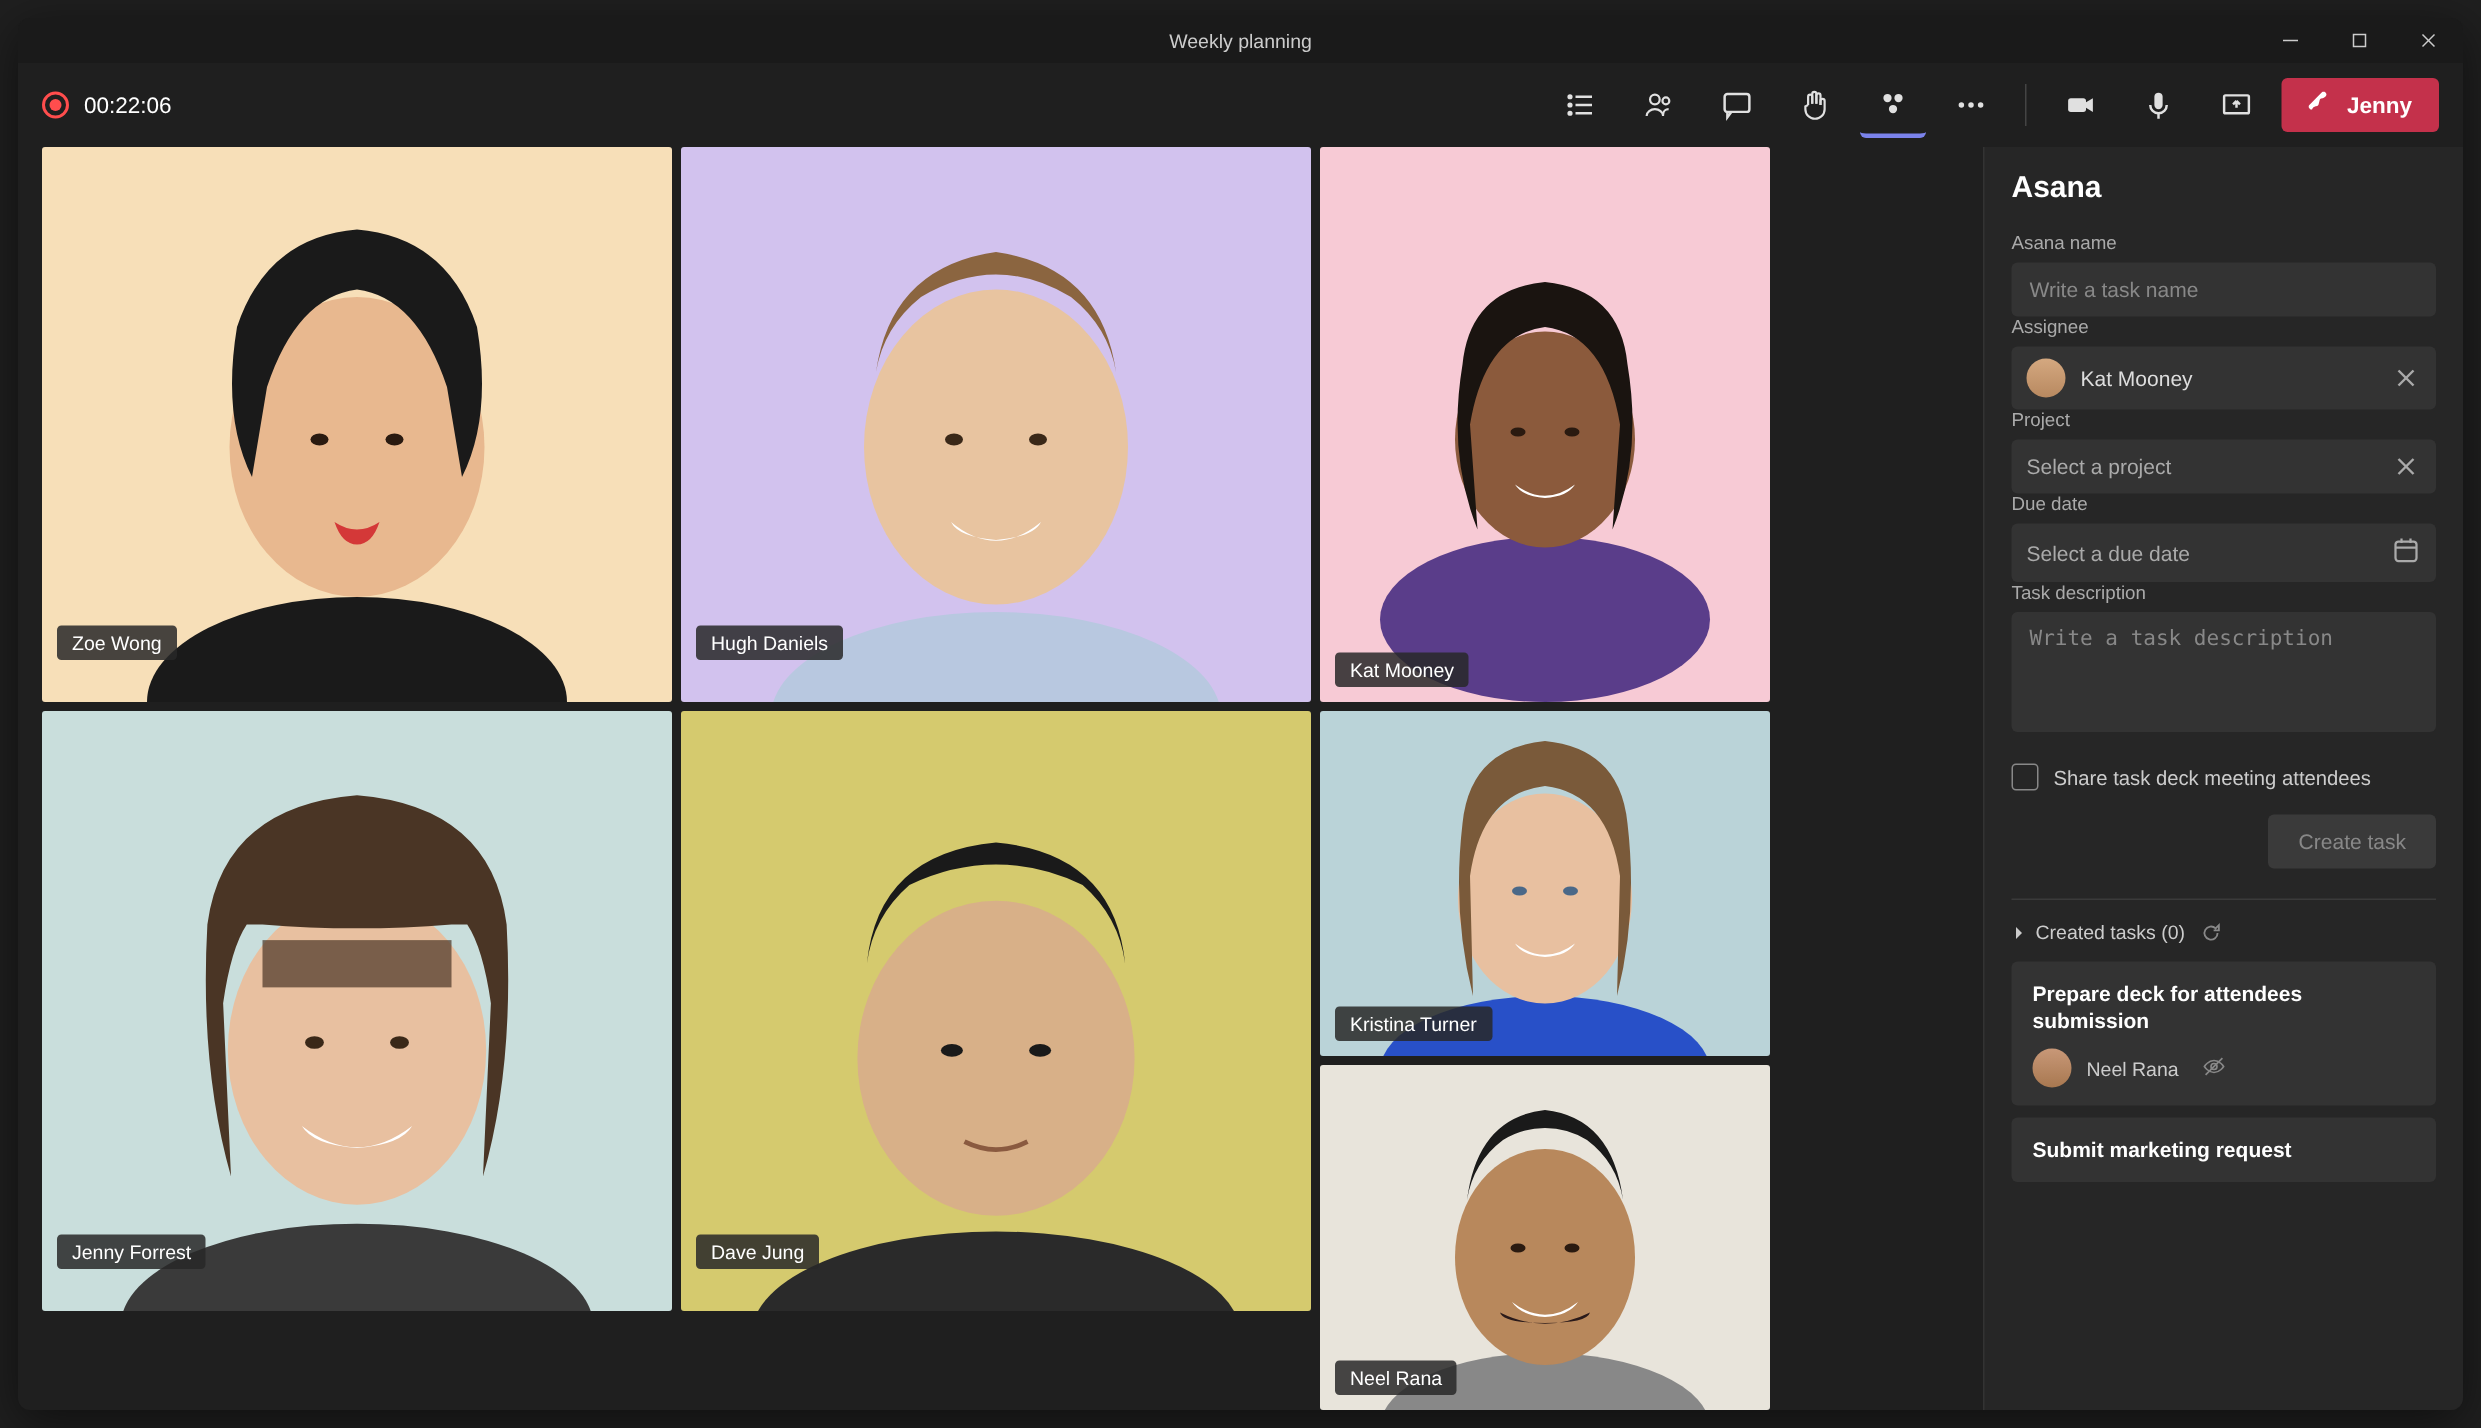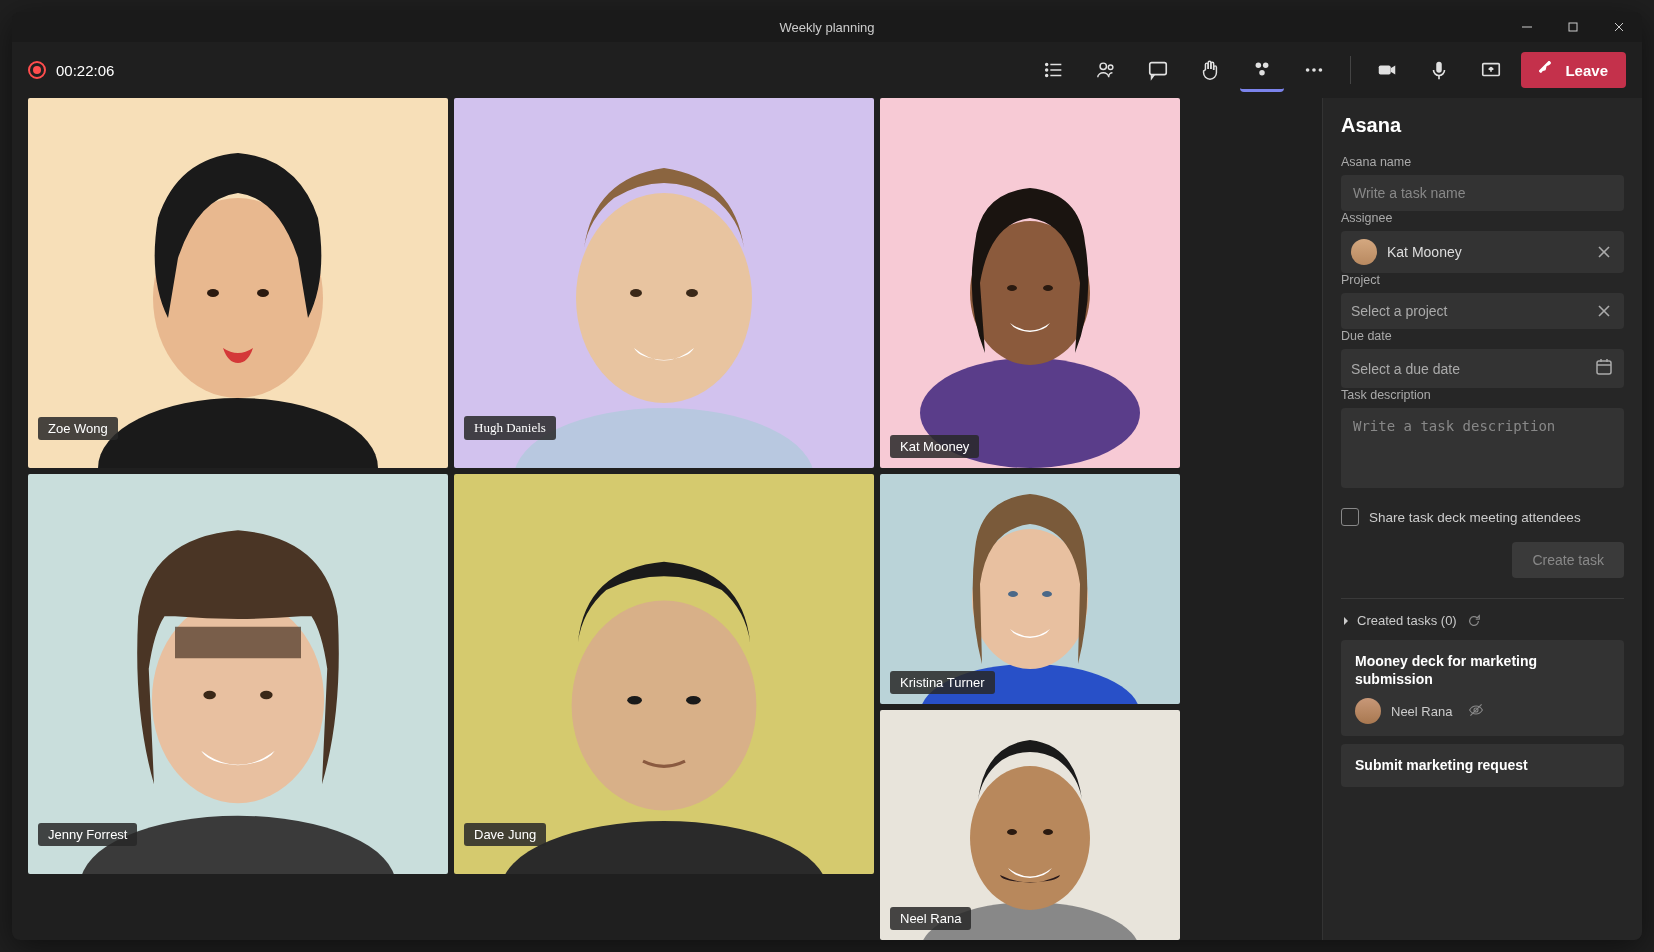--- a/index.html
+++ b/index.html
@@ -137,21 +137,21 @@
 .tile4 { grid-column:1; grid-row:3; background:#c9dedc; max-height: 400px;}
 .tile5 { grid-column:2; grid-row:3; background:#d5ca6e; max-height:400px;}
 .tile6 { grid-column:3; grid-row:3; background:#bad3d8; max-height:280px}
 .tile7 { grid-column:3; grid-row:3; background:#e8e4db; display:none;}
 
 .video-grid {
   grid-template-columns: 420px 420px 300px;
   grid-template-rows: 370px 230px 230px;
 }
 .tile1 { grid-column:1; grid-row:1; }
-.tile2 { grid-column:2; grid-row:1;font-family:Liberation Serif, serif; }
+.tile2 { grid-column:2; grid-row:1; }
 .tile3 { grid-column:3; grid-row:1; }
 .tile4 { grid-column:1; grid-row:2/4; }
 .tile5 { grid-column:2; grid-row:2/4; }
 .tile6 { grid-column:3; grid-row:2; }
 .tile7 { grid-column:3; grid-row:3; display:block; }
 .video-grid{height:100%;}
 
 .name-tag {
   position: absolute;
   left: 10px;
@@ -385,21 +385,21 @@
     <div class="tbtn">
       <svg viewBox="0 0 24 24" fill="none" stroke="currentColor" stroke-width="1.8">
           <rect x="3" y="5" width="18" height="13" rx="1"></rect>
           <path d="M12 14V9m0 0l-2.5 2.5M12 9l2.5 2.5"></path>
         </svg>
     </div>
     <button class="leave-btn">
       <svg viewBox="0 0 24 24" fill="currentColor">
           <path d="M21 15.5c-1.4.7-3 .5-4.3-.3l-1.2-.8c-.5-.3-1.1-.3-1.6 0l-3.8 2.3c-.5.3-1.1.3-1.6 0l-1.2-.8C6 15.1 4.4 14.8 3 15.5c-.6.3-1 .9-1 1.6v1.4c0 .8.7 1.5 1.5 1.5h17c.8 0 1.5-.7 1.5-1.5v-1.4c0-.7-.4-1.3-1-1.6z" transform="rotate(135 12 12)"></path>
         </svg>
-      <span>Leave</span>
+      <span>Jenny</span>
     </button>
   </div>
 
   <div class="content">
     <div class="video-grid">
 
       <div class="tile tile1">
         <div class="person">
           <svg viewBox="0 0 400 370" preserveAspectRatio="xMidYEnd slice">
               <ellipse cx="200" cy="370" rx="140" ry="70" fill="#1a1a1a"></ellipse>
@@ -559,21 +559,21 @@
         <svg viewBox="0 0 10 10" width="10" height="10" fill="currentColor">
             <path d="M3 1l4 4-4 4z"></path>
           </svg>
         <span>Created tasks (0)</span>
         <svg viewBox="0 0 16 16" width="14" height="14" fill="none" stroke="currentColor" stroke-width="1.4" style="margin-left:4px;color:#888">
             <path d="M13 8a5 5 0 11-1.5-3.5L14 2v4h-4"></path>
           </svg>
       </div>
 
       <div class="task-card">
-        <div class="title">Mooney deck for marketing submission</div>
+        <div class="title">Prepare deck for attendees submission</div>
         <div class="assignee-row">
           <div class="avatar-small" style="background:linear-gradient(#c89878,#a87850)"></div>
           <span>Neel Rana</span>
           <span class="eye-icon">
             <svg viewBox="0 0 20 20" width="16" height="16" fill="none" stroke="currentColor" stroke-width="1.4">
                 <path d="M2 10s3-5 8-5 8 5 8 5-3 5-8 5-8-5-8-5z"></path>
                 <circle cx="10" cy="10" r="2.5"></circle>
                 <line x1="3" y1="17" x2="17" y2="3"></line>
               </svg>
           </span>

